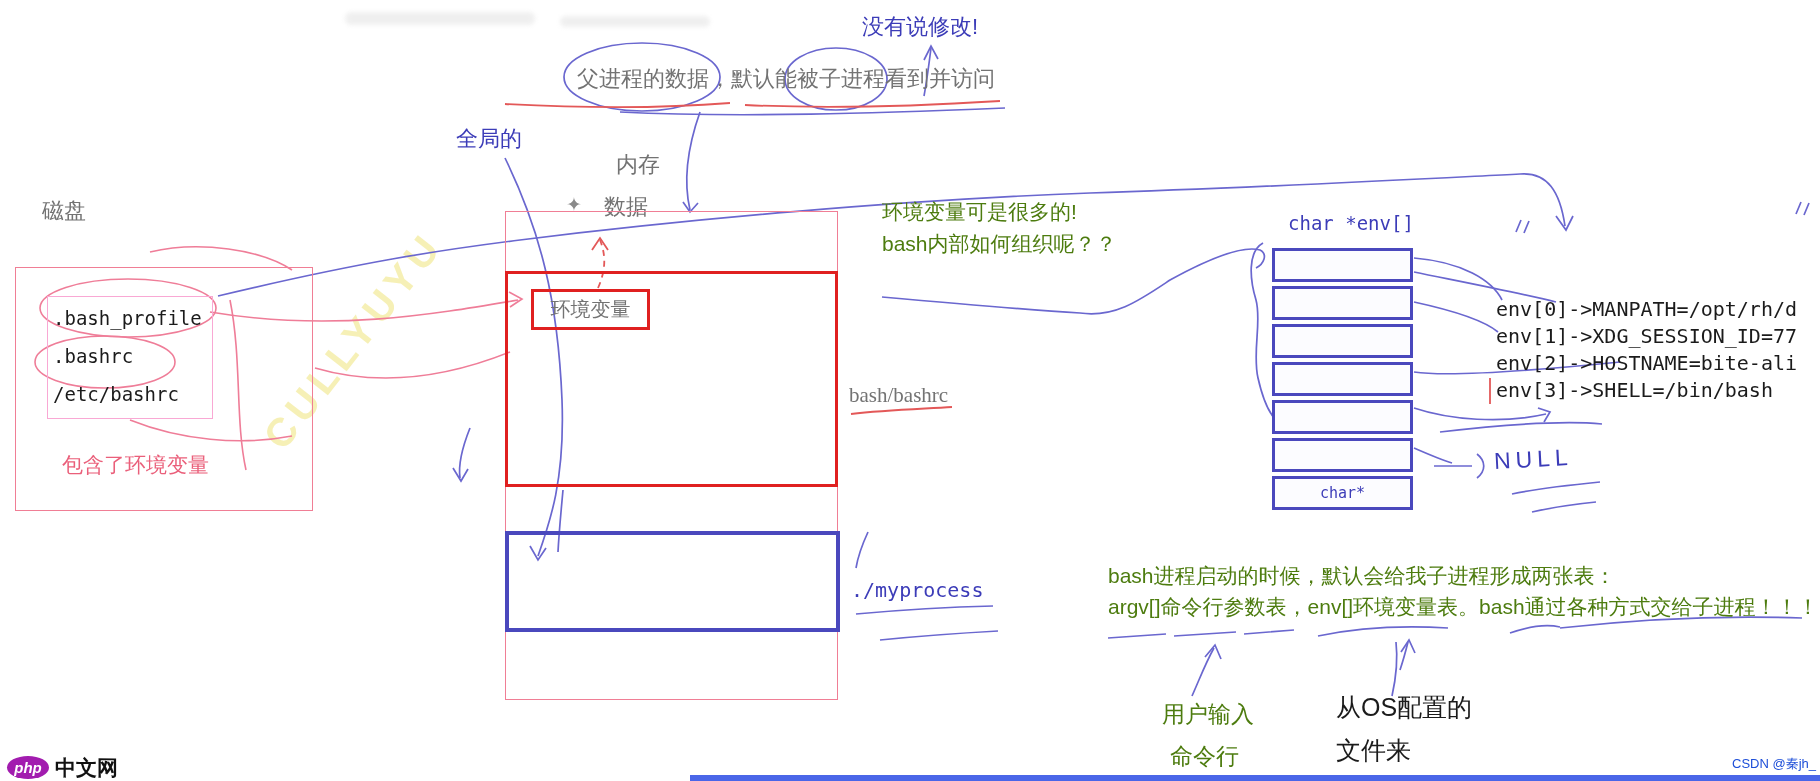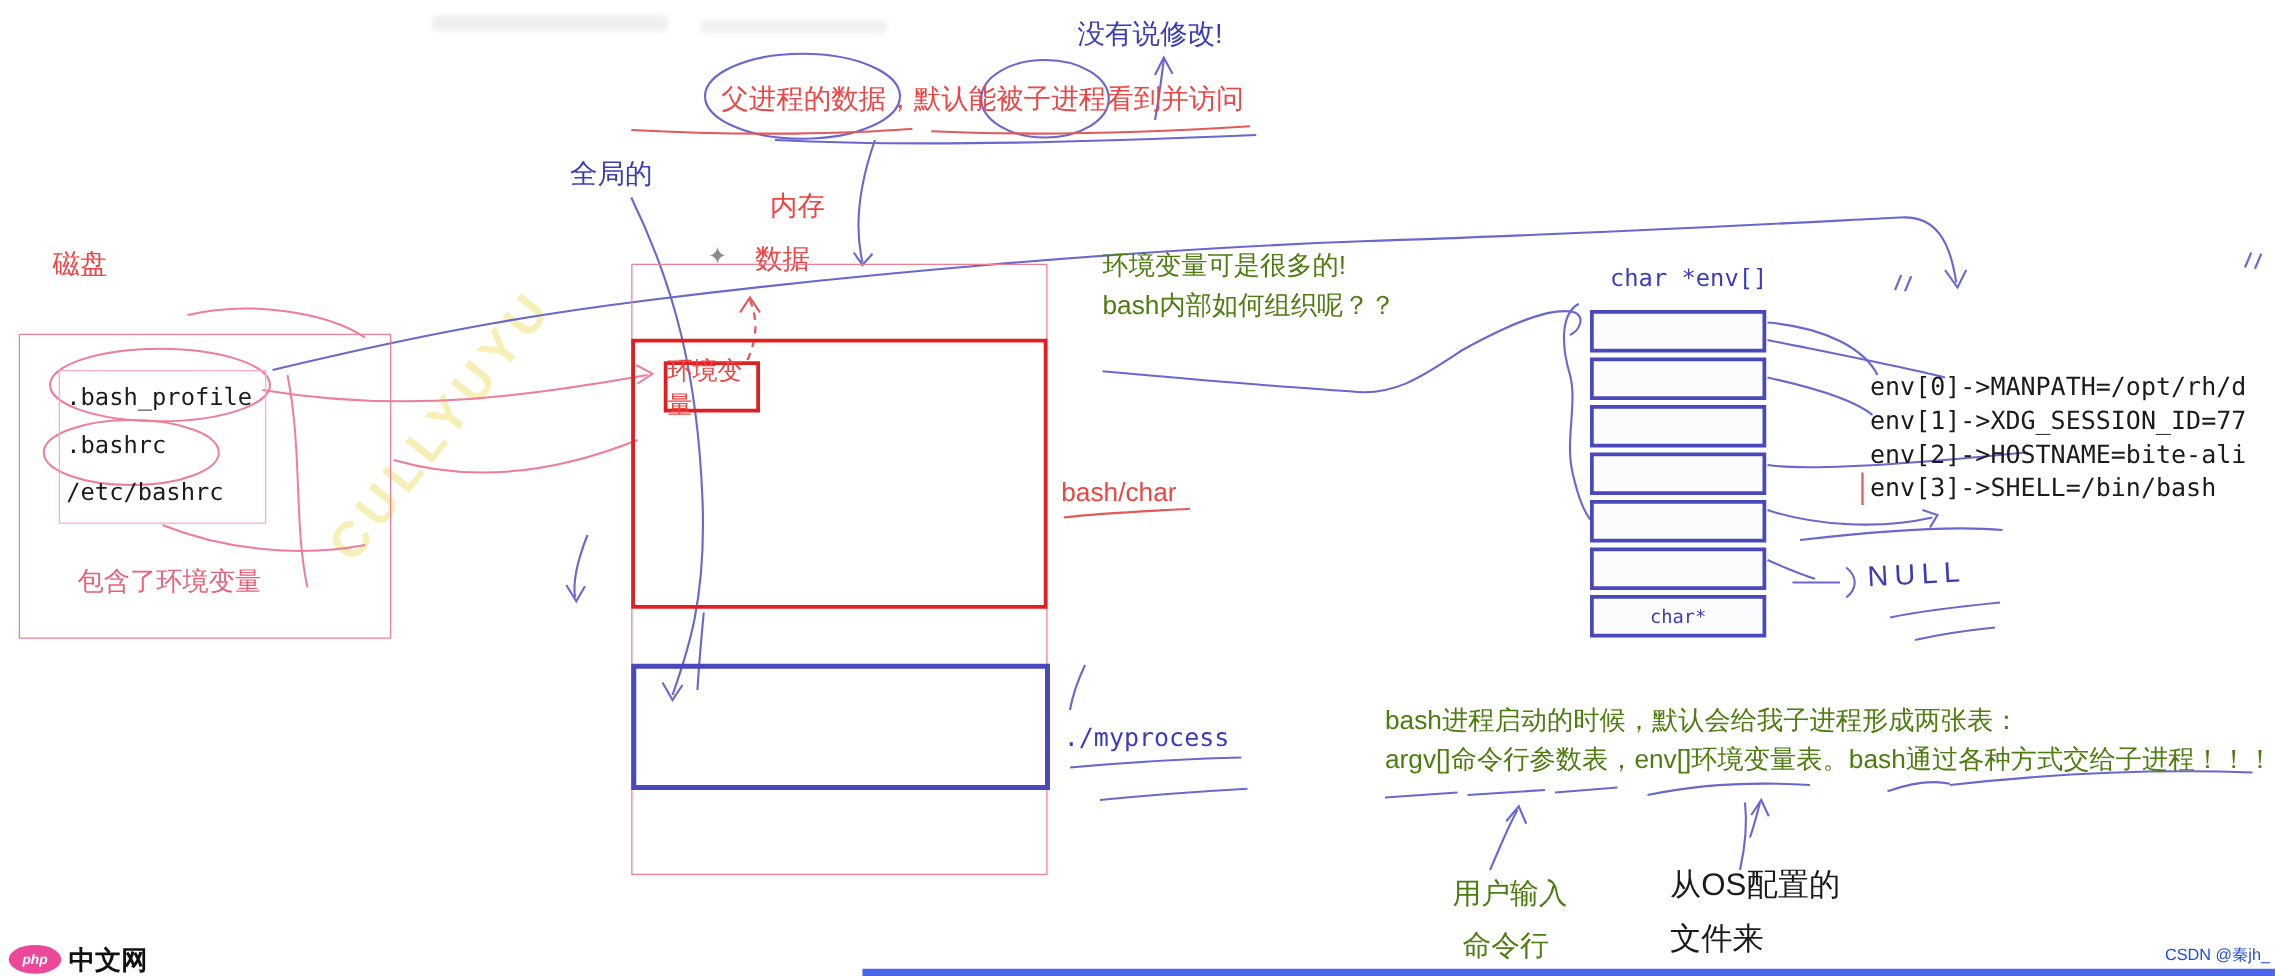--- a/index.html
+++ b/index.html
@@ -1,35 +1,35 @@
 <!DOCTYPE html>
 <html><head>
 <meta charset="utf-8">
 <style>
   html,body{margin:0;padding:0;}
   #stage{position:relative;width:1820px;height:781px;background:#ffffff;overflow:hidden;
          font-family:"Liberation Sans",sans-serif;}
   .t{position:absolute;white-space:nowrap;}
-  .red{color:#ef4444;}
+  .red{color:#737373;font-family:Liberation Serif, serif;}
   .pinkred{color:#ea5f7a;}
   .blue{color:#4d7c0f;}
   .blueink{color:#3c3cb8;}
   .black{color:#1b1b1b;}
   .mono{font-family:"DejaVu Sans Mono",monospace;}
   .box{position:absolute;box-sizing:border-box;background:transparent;}
   .smudge{position:absolute;background:#c9c9c9;opacity:.28;filter:blur(2px);border-radius:6px;}
   #svgLayer{position:absolute;left:0;top:0;width:1820px;height:781px;}
   .cells{position:absolute;left:1272px;top:248px;display:flex;flex-direction:column;gap:4px;}
   .cell{width:135px;height:28px;border:3px solid #4a48bd;background:#fcfcff;
         display:flex;align-items:center;justify-content:center;}
   .envlist div{height:27px;font-size:20px;}
   .wm{position:absolute;left:255px;top:430px;font-size:40px;letter-spacing:6px;
       color:rgba(238,226,110,0.5);transform:rotate(-52deg);transform-origin:left top;font-weight:bold;}
-  .logo{position:absolute;left:7px;top:756px;width:42px;height:23px;background:#ec4899;
-        border-radius:50%;color:#fff;font-style:italic;font-weight:bold;font-size:11px;
+  .logo{position:absolute;left:7px;top:756px;width:42px;height:23px;background:#a21caf;
+        border-radius:50%;color:#fff;font-style:italic;font-weight:bold;font-size:15px;
         display:flex;align-items:center;justify-content:center;}
   .bar{position:absolute;left:690px;top:775px;width:1130px;height:6px;background:#4a66e8;}
 </style>
 </head>
 <body>
 
 <div id="stage">
 
   <div class="smudge" style="left:345px;top:12px;width:190px;height:13px;"></div>
   <div class="smudge" style="left:560px;top:16px;width:150px;height:11px;"></div>
@@ -129,29 +129,29 @@
     <div class="black mono" style="padding:2px 0 0 5px;font-size:19px;line-height:38px;">
       <div>.bash_profile</div>
       <div>.bashrc</div>
       <div>/etc/bashrc</div>
     </div>
   </div>
   <div class="t pinkred" style="left:62px;top:451px;font-size:21px;">包含了环境变量</div>
 
   <div class="box" style="left:505px;top:211px;width:333px;height:489px;border:1.5px solid #f07e95;"></div>
   <div class="box" style="left:505px;top:271px;width:333px;height:216px;border:3px solid #e02020;"></div>
-  <div class="box" style="left:531px;top:289px;width:77px;height:41px;border:3px solid #e02020;display:flex;align-items:center;justify-content:center;">
+  <div class="box" style="left:531px;top:289px;width:119px;height:41px;border:3px solid #e02020;display:flex;align-items:center;justify-content:center;">
     <span class="red" style="font-size:20px;">环境变量</span>
   </div>
   <div class="box" style="left:505px;top:531px;width:335px;height:101px;border:4px solid #4a48bd;"></div>
   <div class="t blueink mono" style="left:851px;top:578px;font-size:20px;">./myprocess</div>
 
   <div class="t blue" style="left:882px;top:198px;font-size:21px;">环境变量可是很多的!</div>
   <div class="t blue" style="left:882px;top:230px;font-size:21px;">bash内部如何组织呢？？</div>
-  <div class="t red" style="left:849px;top:383px;font-size:21px;">bash/char</div>
+  <div class="t red" style="left:849px;top:383px;font-size:21px;">bash/bashrc</div>
 
   <div class="t blueink mono" style="left:1288px;top:212px;font-size:19px;">char *env[]</div>
   <div class="cells">
     <div class="cell"></div>
     <div class="cell"></div>
     <div class="cell"></div>
     <div class="cell"></div>
     <div class="cell"></div>
     <div class="cell"></div>
     <div class="cell">

